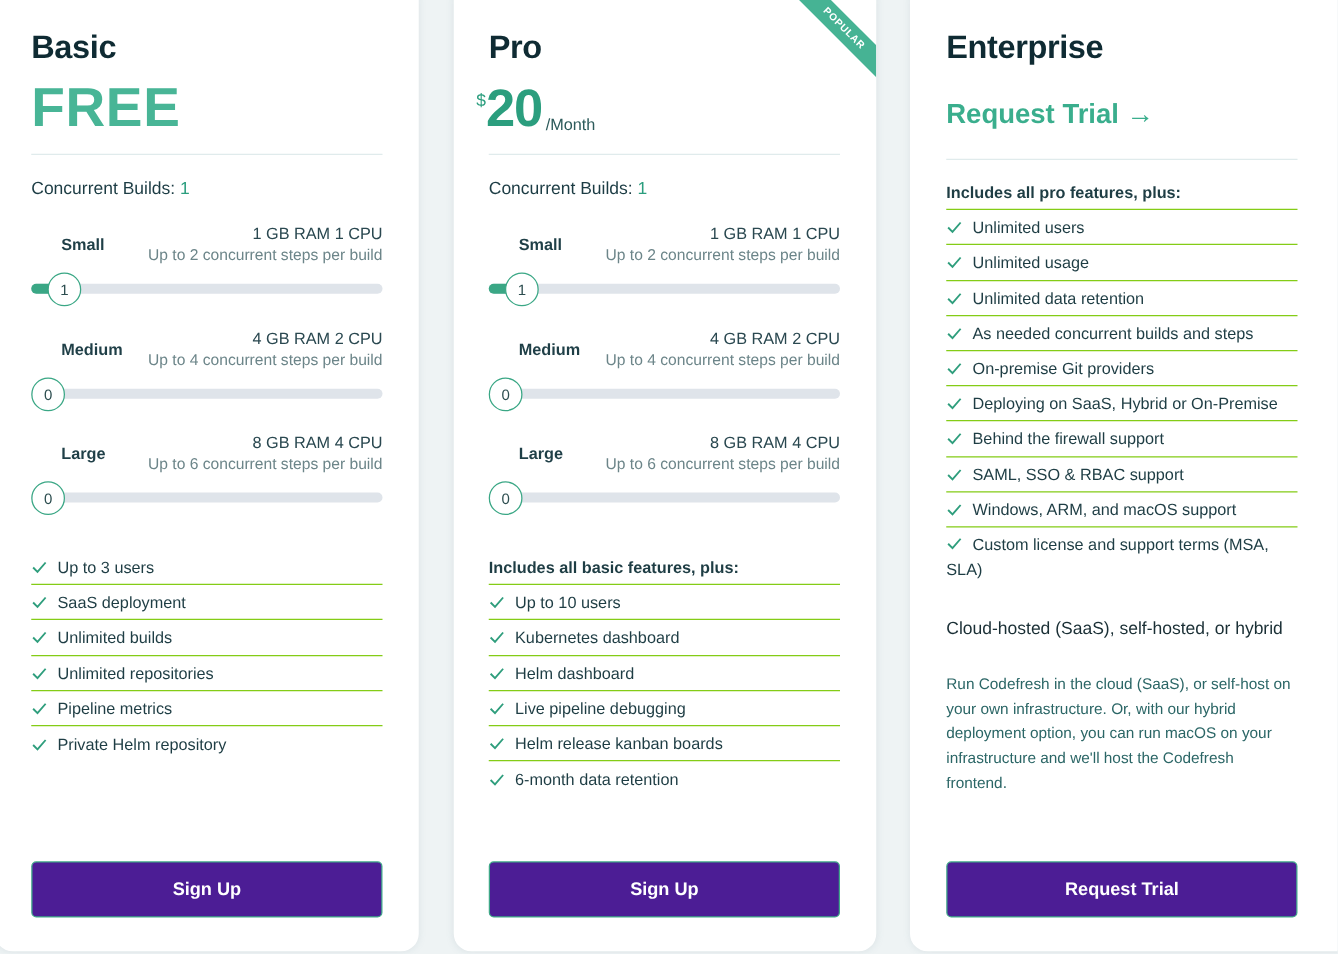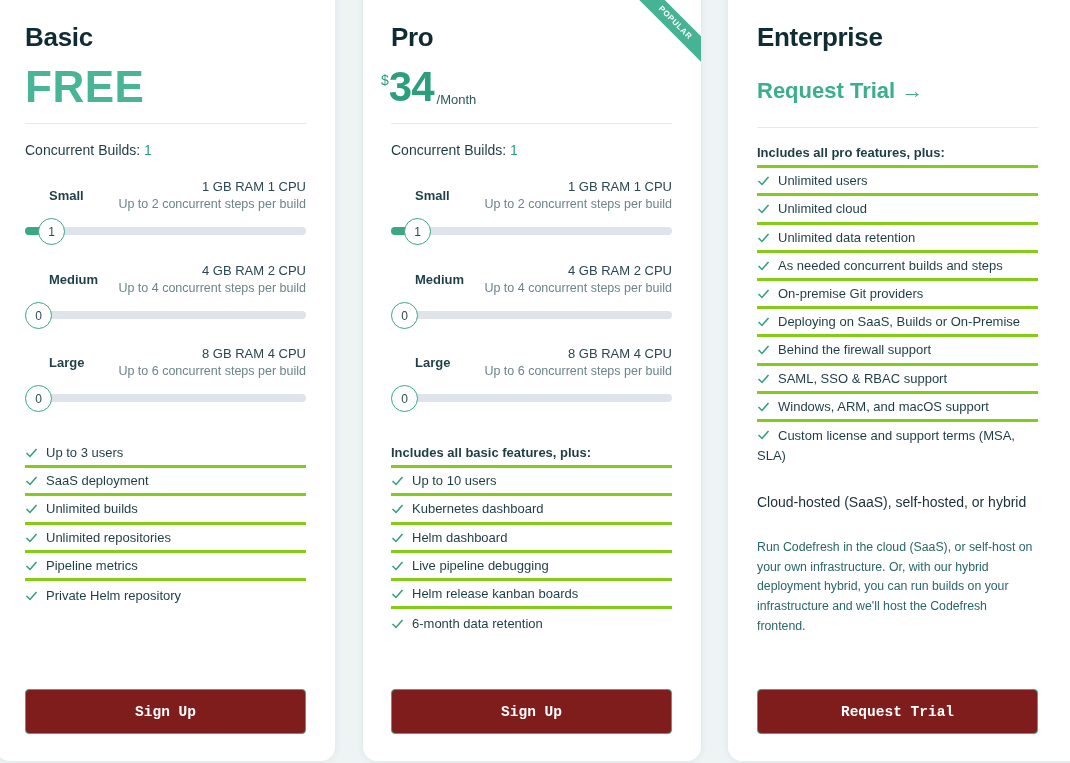--- a/index.html
+++ b/index.html
@@ -45,37 +45,37 @@
   .fill { position: absolute; left: 0; top: 51px; width: 18px; height: 8px; background: #3aa785; border-radius: 4px 0 0 4px; }
   .thumb {
     position: absolute; top: 42px; width: 27px; height: 27px; border-radius: 50%;
     background: #fff; border: 1.5px solid #3aa785;
     font-size: 12px; color: #2c4d4f; display: flex; align-items: center; justify-content: center;
   }
 
   .feat-list { position: absolute; left: 0; width: 281px; list-style: none; }
   .feat-list li, .feat-head {
     font-size: 13px; color: #1e3d44; height: 28.2px; line-height: 27px;
-    border-bottom: 3px solid #84cc16; display: flex; align-items: center;
+    border-bottom: 1px solid #84cc16; display: flex; align-items: center;
   }
   .feat-list li:last-child { border-bottom: none; }
   .feat-head { font-weight: bold; font-size: 12.5px; color: #1a3238; }
   .check { width: 13px; height: 13px; margin-right: 8px; flex-shrink: 0; }
   .check svg { display: block; }
   .feat-list li.wrapline { height: 46px; line-height: 20px; display: block; padding-top: 4px; }
   .feat-list li.wrapline .check { display: inline-block; vertical-align: -1px; }
 
   .ent-subtitle { position: absolute; left: 0; top: 493px; width: 281px; font-size: 14px; font-weight: normal; color: #1a2f35; line-height: 18px; }
   .ent-desc { position: absolute; left: 0; top: 538px; width: 281px; font-size: 12.3px; color: #2b6666; line-height: 19.7px; }
 
   .cta {
     position: absolute; left: 0; top: 689px; width: 281px; height: 45px;
-    background: #7f1d1d; border: 1px solid #3fa888; border-radius: 4px;
+    background: #4c1d95; border: 1px solid #3fa888; border-radius: 4px;
     color: #fff; font-size: 14.5px; font-weight: bold;
-    display: flex; align-items: center; justify-content: center; cursor: pointer; font-family: Liberation Mono, monospace;
+    display: flex; align-items: center; justify-content: center; cursor: pointer;
   }
 
   .ribbon-clip { position: absolute; right: 0; top: 14px; width: 80px; height: 80px; overflow: hidden; }
   .ribbon {
     position: absolute; top: 14px; right: -24px; width: 100px; height: 18px;
     background: #46b394; color: #fff; font-size: 8px; font-weight: bold; letter-spacing: 0.6px;
     transform: rotate(45deg); text-align: center; line-height: 18px;
   }
 </style>
 </head>
@@ -175,21 +175,21 @@
 
   <div class="card pro">
     <div class="ribbon-clip">
       <div class="ribbon">POPULAR</div>
     </div>
     <div class="inner">
         <div class="content">
       <div class="plan-name">Pro</div>
       <div class="price-wrap">
         <span class="price-currency">$</span>
-        <span class="price-amount">34</span>
+        <span class="price-amount">20</span>
         <span class="price-period">/Month</span>
       </div>
       <div class="divider"></div>
       <div class="builds">
         <span>Concurrent Builds:</span>
         <span class="num">1</span>
       </div>
 
       <div class="tier" style="top:176px">
         <div class="tier-name">Small</div>
@@ -287,21 +287,21 @@
                 </svg>
               </span>
               <span>Unlimited users</span>
             </li>
         <li>
               <span class="check">
                 <svg width="13" height="13" viewBox="0 0 13 13">
                   <path d="M1.5 7 L5 10.5 L11.5 3" fill="none" stroke="#2f9e7d" stroke-width="1.5"></path>
                 </svg>
               </span>
-              <span>Unlimited cloud</span>
+              <span>Unlimited usage</span>
             </li>
         <li>
               <span class="check">
                 <svg width="13" height="13" viewBox="0 0 13 13">
                   <path d="M1.5 7 L5 10.5 L11.5 3" fill="none" stroke="#2f9e7d" stroke-width="1.5"></path>
                 </svg>
               </span>
               <span>Unlimited data retention</span>
             </li>
         <li>
@@ -319,21 +319,21 @@
                 </svg>
               </span>
               <span>On-premise Git providers</span>
             </li>
         <li>
               <span class="check">
                 <svg width="13" height="13" viewBox="0 0 13 13">
                   <path d="M1.5 7 L5 10.5 L11.5 3" fill="none" stroke="#2f9e7d" stroke-width="1.5"></path>
                 </svg>
               </span>
-              <span>Deploying on SaaS, Builds or On-Premise</span>
+              <span>Deploying on SaaS, Hybrid or On-Premise</span>
             </li>
         <li>
               <span class="check">
                 <svg width="13" height="13" viewBox="0 0 13 13">
                   <path d="M1.5 7 L5 10.5 L11.5 3" fill="none" stroke="#2f9e7d" stroke-width="1.5"></path>
                 </svg>
               </span>
               <span>Behind the firewall support</span>
             </li>
         <li>
@@ -351,20 +351,20 @@
                 </svg>
               </span>
               <span>Windows, ARM, and macOS support</span>
             </li>
         <li class="wrapline"><span class="check"><svg width="13" height="13" viewBox="0 0 13 13">
                   <path d="M1.5 7 L5 10.5 L11.5 3" fill="none" stroke="#2f9e7d" stroke-width="1.5"></path>
                 </svg></span><span>Custom license and support terms (MSA, SLA)</span></li>
       </ul>
 
       <div class="ent-subtitle">Cloud-hosted (SaaS), self-hosted, or hybrid</div>
-      <div class="ent-desc">Run Codefresh in the cloud (SaaS), or self-host on your own infrastructure. Or, with our hybrid deployment hybrid, you can run builds on your infrastructure and we'll host the Codefresh frontend.</div>
+      <div class="ent-desc">Run Codefresh in the cloud (SaaS), or self-host on your own infrastructure. Or, with our hybrid deployment option, you can run macOS on your infrastructure and we'll host the Codefresh frontend.</div>
 
       <div class="cta">Request Trial</div>
     </div>
       </div>
   </div>
 
 </div>
 
 </body></html>

